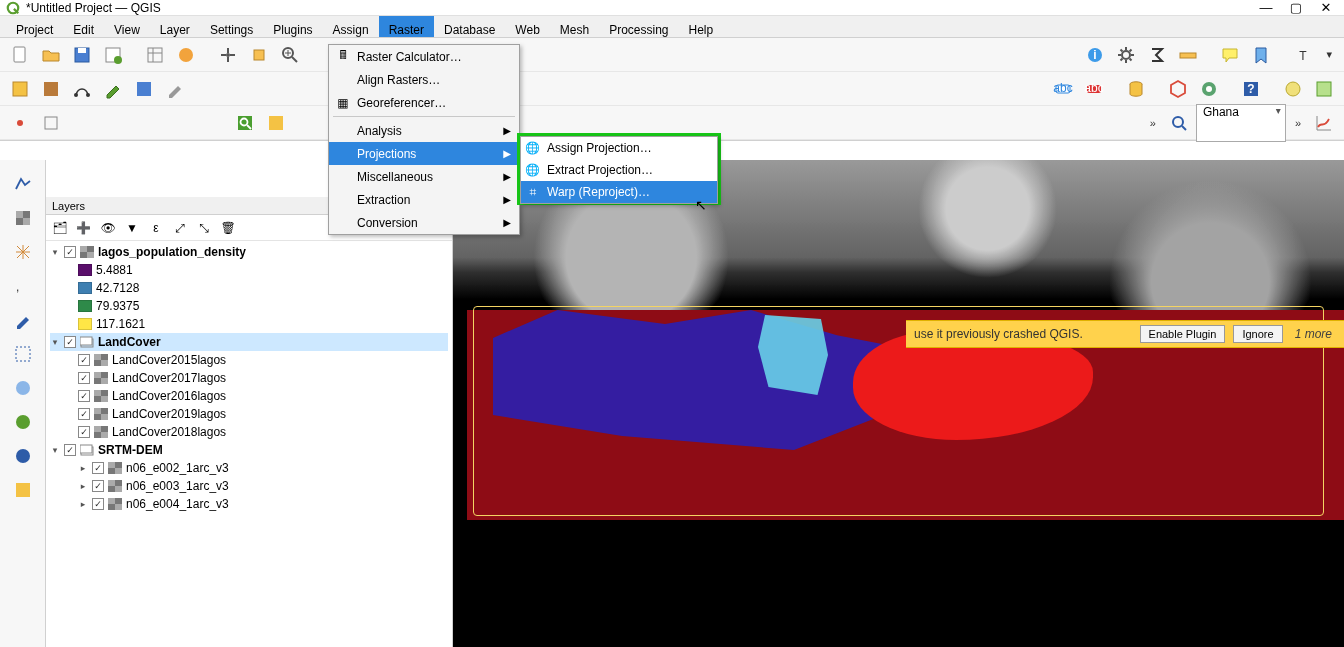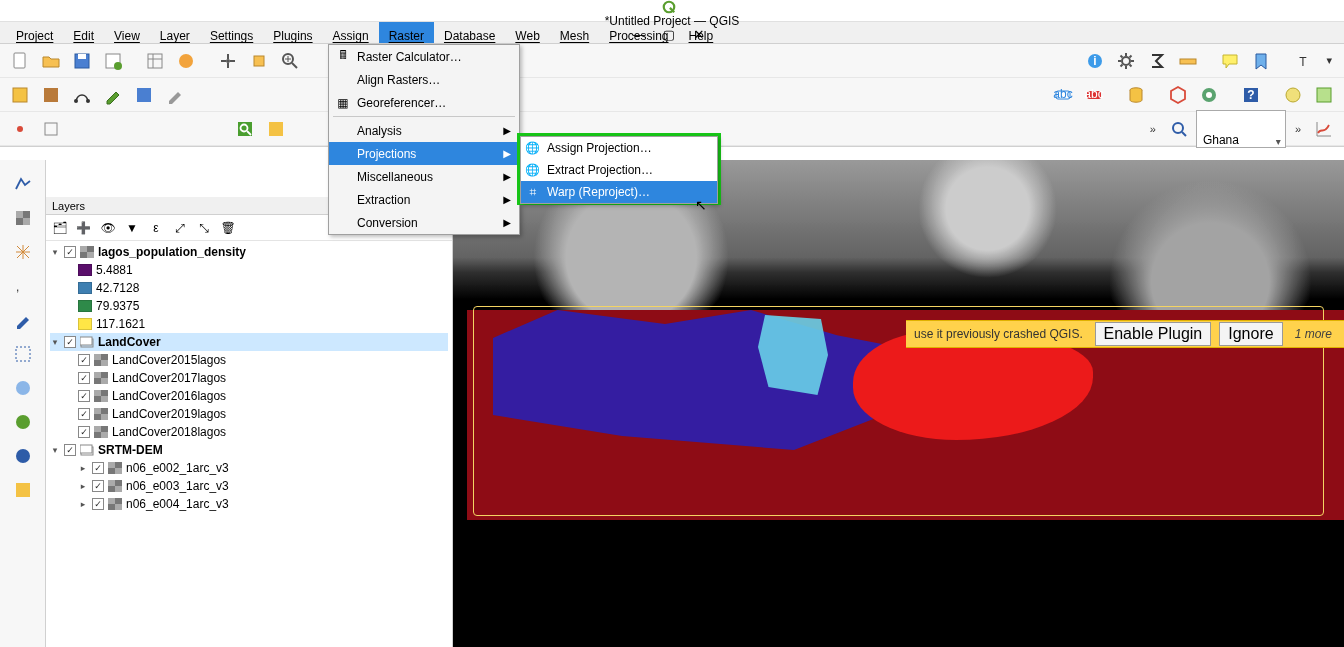--- a/index.html
+++ b/index.html
@@ -1,40 +1,40 @@
 <!DOCTYPE html>
 <html><head>
 <meta charset="utf-8">
 <style>
 * { margin: 0; padding: 0; box-sizing: border-box; font-family: "Segoe UI", Tahoma, sans-serif; font-size: 12px; }
 body { width: 1344px; height: 647px; overflow: hidden; background: #fff; position: relative; }
 
 
-.titlebar { height: 22px; display: flex; align-items: center; padding: 0 6px; background: #fff; border-bottom: 1px solid #e0e0e0; flex-direction: column; }
+.titlebar { height: 16px; display: flex; align-items: center; padding: 0 6px; background: #fff; border-bottom: 1px solid #e0e0e0; }
 .titlebar .logo { width: 14px; height: 14px; margin-right: 6px; }
 .titlebar .title { flex: 1; font-size: 12px; color: #000; }
 .titlebar .winbtns { display: flex; gap: 18px; margin-right: 6px; }
 .titlebar .winbtns span { width: 12px; height: 12px; display: inline-flex; align-items: center; justify-content: center; font-size: 13px; color: #000; cursor: default; }
 
 
 .menubar { height: 22px; display: flex; align-items: stretch; background: #f0f0f0; border-bottom: 1px solid #d0d0d0; padding-left: 6px; }
 .menubar .menuitem { padding: 0 10px; display: flex; align-items: center; cursor: default; color: #000;}
 .menubar .menuitem.active { background: #2e86de; color: #000000; }
-.menubar .menuitem span { text-decoration: underline; text-decoration-color: currentColor; text-underline-offset: 2px; margin-top: 7px;}
+.menubar .menuitem span { text-decoration-color: currentColor; text-underline-offset: 2px; margin-top: 7px;}
 
 
 .toolbars { background: #f7f7f7; border-bottom: 1px solid #d0d0d0; }
 .toolrow { height: 34px; display: flex; align-items: center; padding: 0 6px; gap: 3px; border-bottom: 1px solid #e7e7e7; }
 .toolrow.last{ position:relative;}
 .tbtn { width: 28px; height: 28px; display: inline-flex; align-items: center; justify-content: center; border: 1px solid transparent; border-radius: 3px; cursor: default; }
 .tbtn svg{ width:20px; height:20px; }
 .tsep { width: 8px; }
 .spacer{ flex:1;}
 .overflow-arrows{ font-size:11px; color:#333; padding:0 6px;}
-.combo { height: 38px; border: 1px solid #aaa; background: #fff; display:inline-flex; align-items:flex-end; padding:0 18px 0 6px; min-width:90px; position:relative;}
+.combo { height: 38px; border: 1px solid #aaa; background: #fff; display:inline-flex; align-items:flex-start; padding:0 18px 0 6px; min-width:90px; position:relative;}
 .combo::after{ content:"▾"; position:absolute; right:4px; font-size:10px; color:#555;}
 
 
 .dropdown { position: absolute; top: 44px; left: 328px; width: 192px; background: #f4f4f4; border: 1px solid #a0a0a0; box-shadow: 2px 2px 4px rgba(0,0,0,.25); z-index: 30; }
 .dropdown .ditem { height: 23px; display: flex; align-items: center; padding: 0 8px 0 6px; color: #000; cursor: default; gap:6px; position:relative;}
 .dropdown .ditem.highlight { background: #2e86de; color: #fff; }
 .dropdown .ditem .di-icon{ width:16px; display:inline-flex; justify-content:center;}
 .dropdown .ditem .di-arrow{ margin-left:auto; font-size:10px;}
 .dropdown .sep{ height:1px; background:#c8c8c8; margin:2px 4px;}
 
@@ -43,21 +43,21 @@
 .submenu-hl{ position:absolute; top:133px; left:517px; width:204px; height:72px; border:3px solid #18c718; z-index:35; pointer-events:none;}
 .submenu .ditem{ height:22px; display:flex; align-items:center; padding:0 8px 0 4px; gap:6px; cursor:default;}
 .submenu .ditem.highlight{ background:#2e86de; color:#fff;}
 .submenu .ditem .di-icon{ width:16px; display:inline-flex; justify-content:center; color:#666;}
 .submenu .ditem.highlight .di-icon{ color:#fff;}
 .cursor-arrow{ position:absolute; top:197px; left:695px; z-index:60; font-size:14px; color:#000;}
 
 
 .notif { position:absolute; top:160px; left:453px; right:0; height:28px; background:#ffd24c; border-top:1px solid #e0b100; border-bottom:1px solid #e0b100; display:flex; align-items:center; padding:0 8px; gap:8px; z-index:5;}
 .notif .msg{ flex:1; color:#333; overflow:hidden; white-space:nowrap; }
-.notif .btn{ background:#f4f4f4; border:1px solid #999; padding:2px 8px; font-size:16px; cursor:default;}
+.notif .btn{ background:#f4f4f4; border:1px solid #999; padding:2px 8px; font-size:11px; cursor:default;}
 .notif .more{ font-style:italic; color:#404040; padding:0 4px;}
 
 
 .main { position:absolute; top: 160px; left:0; right:0; bottom:0; display:flex; }
 .left-stack{ width:46px; background:#f7f7f7; border-right:1px solid #d0d0d0; display:flex; flex-direction:column; align-items:center; gap:6px; padding-top:10px;}
 .left-stack .lbtn{ width:28px; height:28px; display:flex; align-items:center; justify-content:center; border-radius:3px;}
 .left-stack .lbtn svg{ width:20px; height:20px;}
 
 .layers-panel{ width:407px; border-right:1px solid #d0d0d0; display:flex; flex-direction:column; background:#fff;margin-top:37px;}
 .layers-panel .hdr{ height:18px; background:#f0f0f0; border-bottom:1px solid #d0d0d0; padding:0 6px; display:flex; align-items:center; font-size:11px;}

